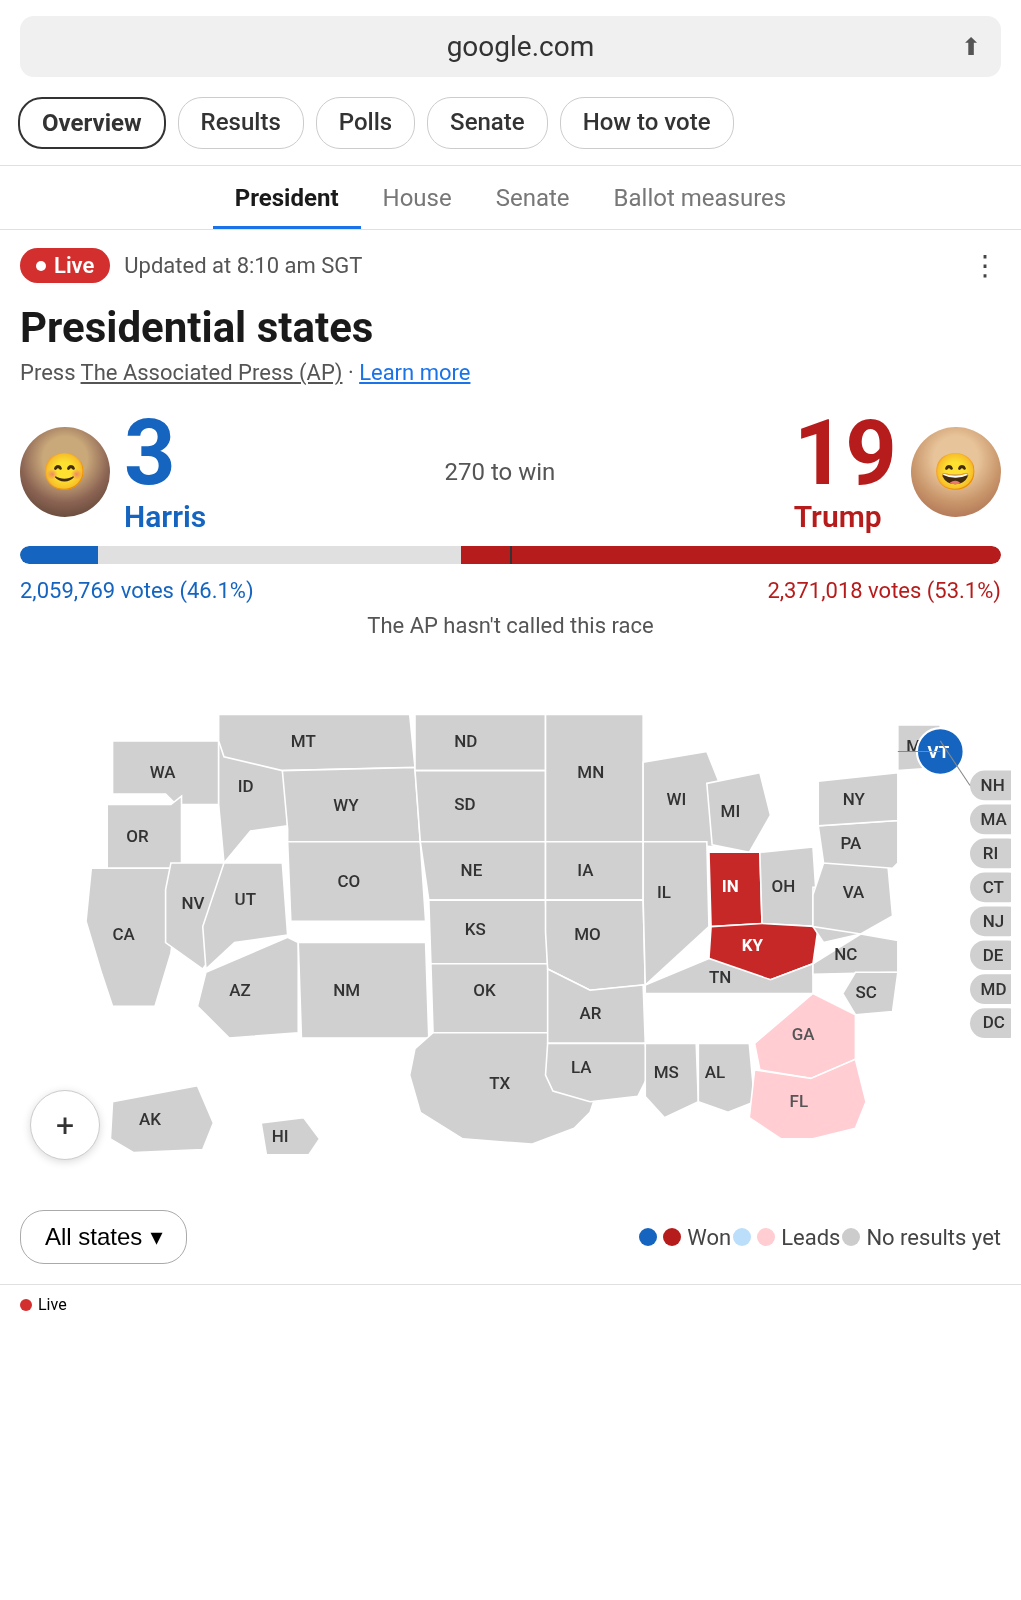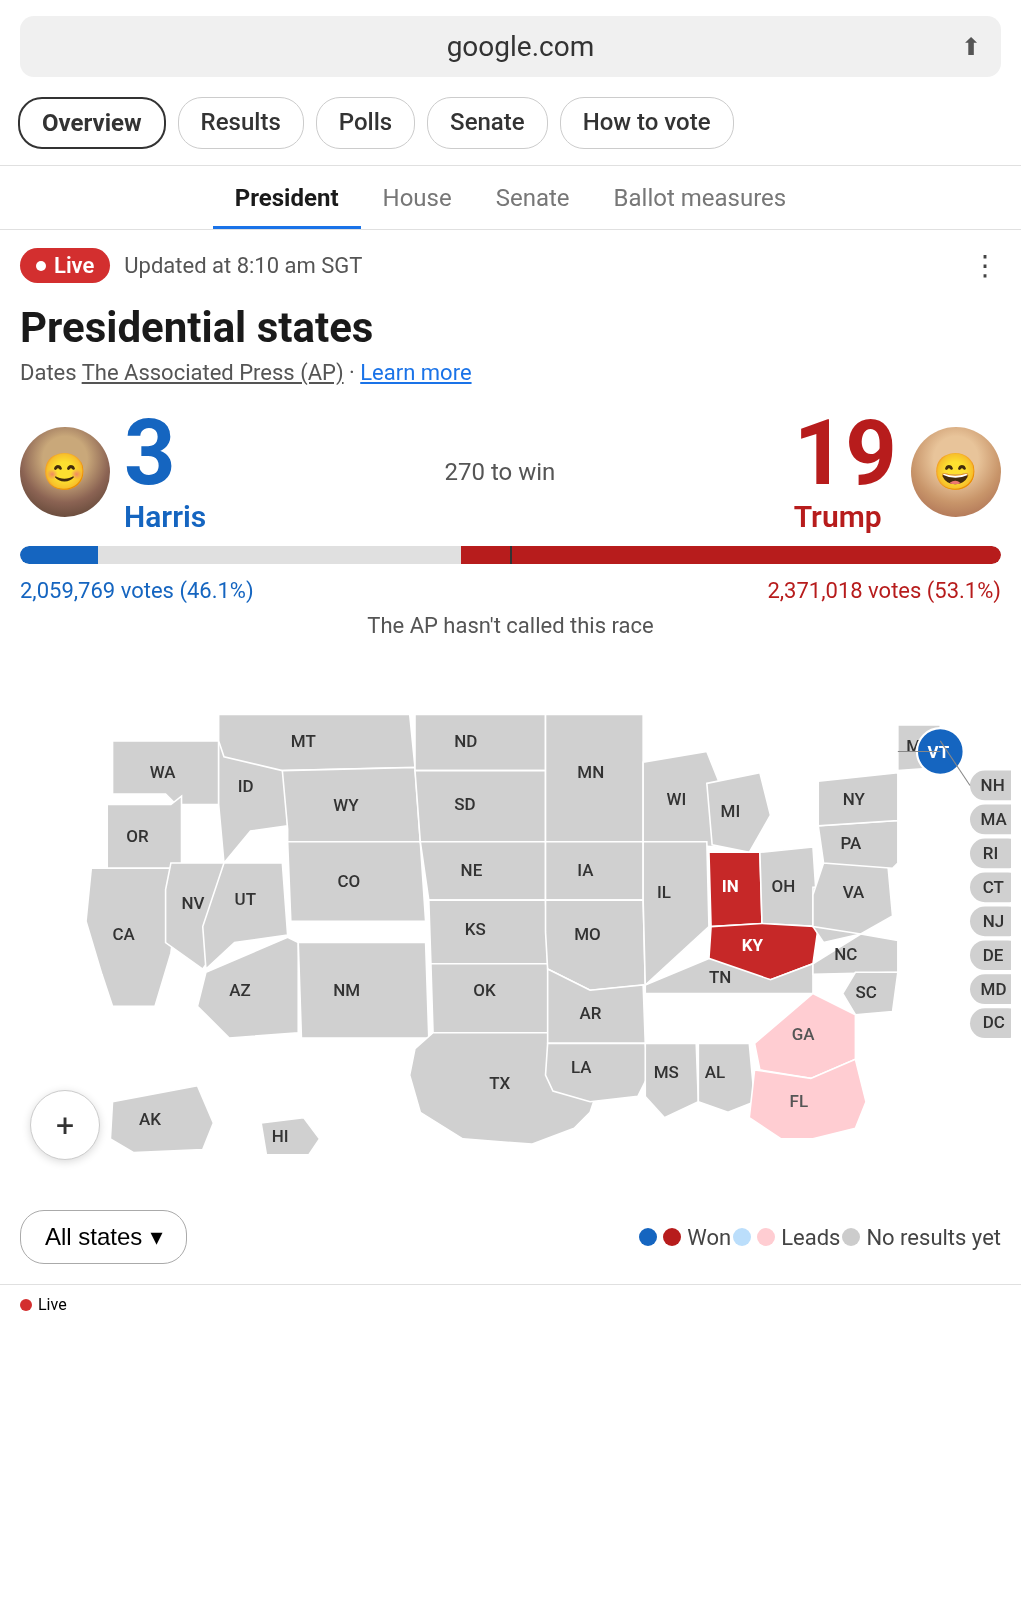--- a/index.html
+++ b/index.html
@@ -354,21 +354,21 @@
       <span>Live</span>
     </div>
     <span class="updated-text">Updated at 8:10 am SGT</span>
   </div>
   <span class="more-icon">⋮</span>
 </div>
 
 <div class="results-section">
   <div class="results-title">Presidential states</div>
   <div class="source-line">
-    <span>Dates </span><span class="source-ap">The Associated Press (AP)</span><span> · </span><a href="#">Learn more</a>
+    <span>Press </span><span class="source-ap">The Associated Press (AP)</span><span> · </span><a href="#">Learn more</a>
   </div>
 
   <div class="candidate-row">
     <div class="candidate-left">
       <div class="avatar harris-avatar">😊</div>
       <div>
         <div class="candidate-votes-big harris-color">3</div>
         <div class="candidate-name harris-color">Harris</div>
       </div>
     </div>

